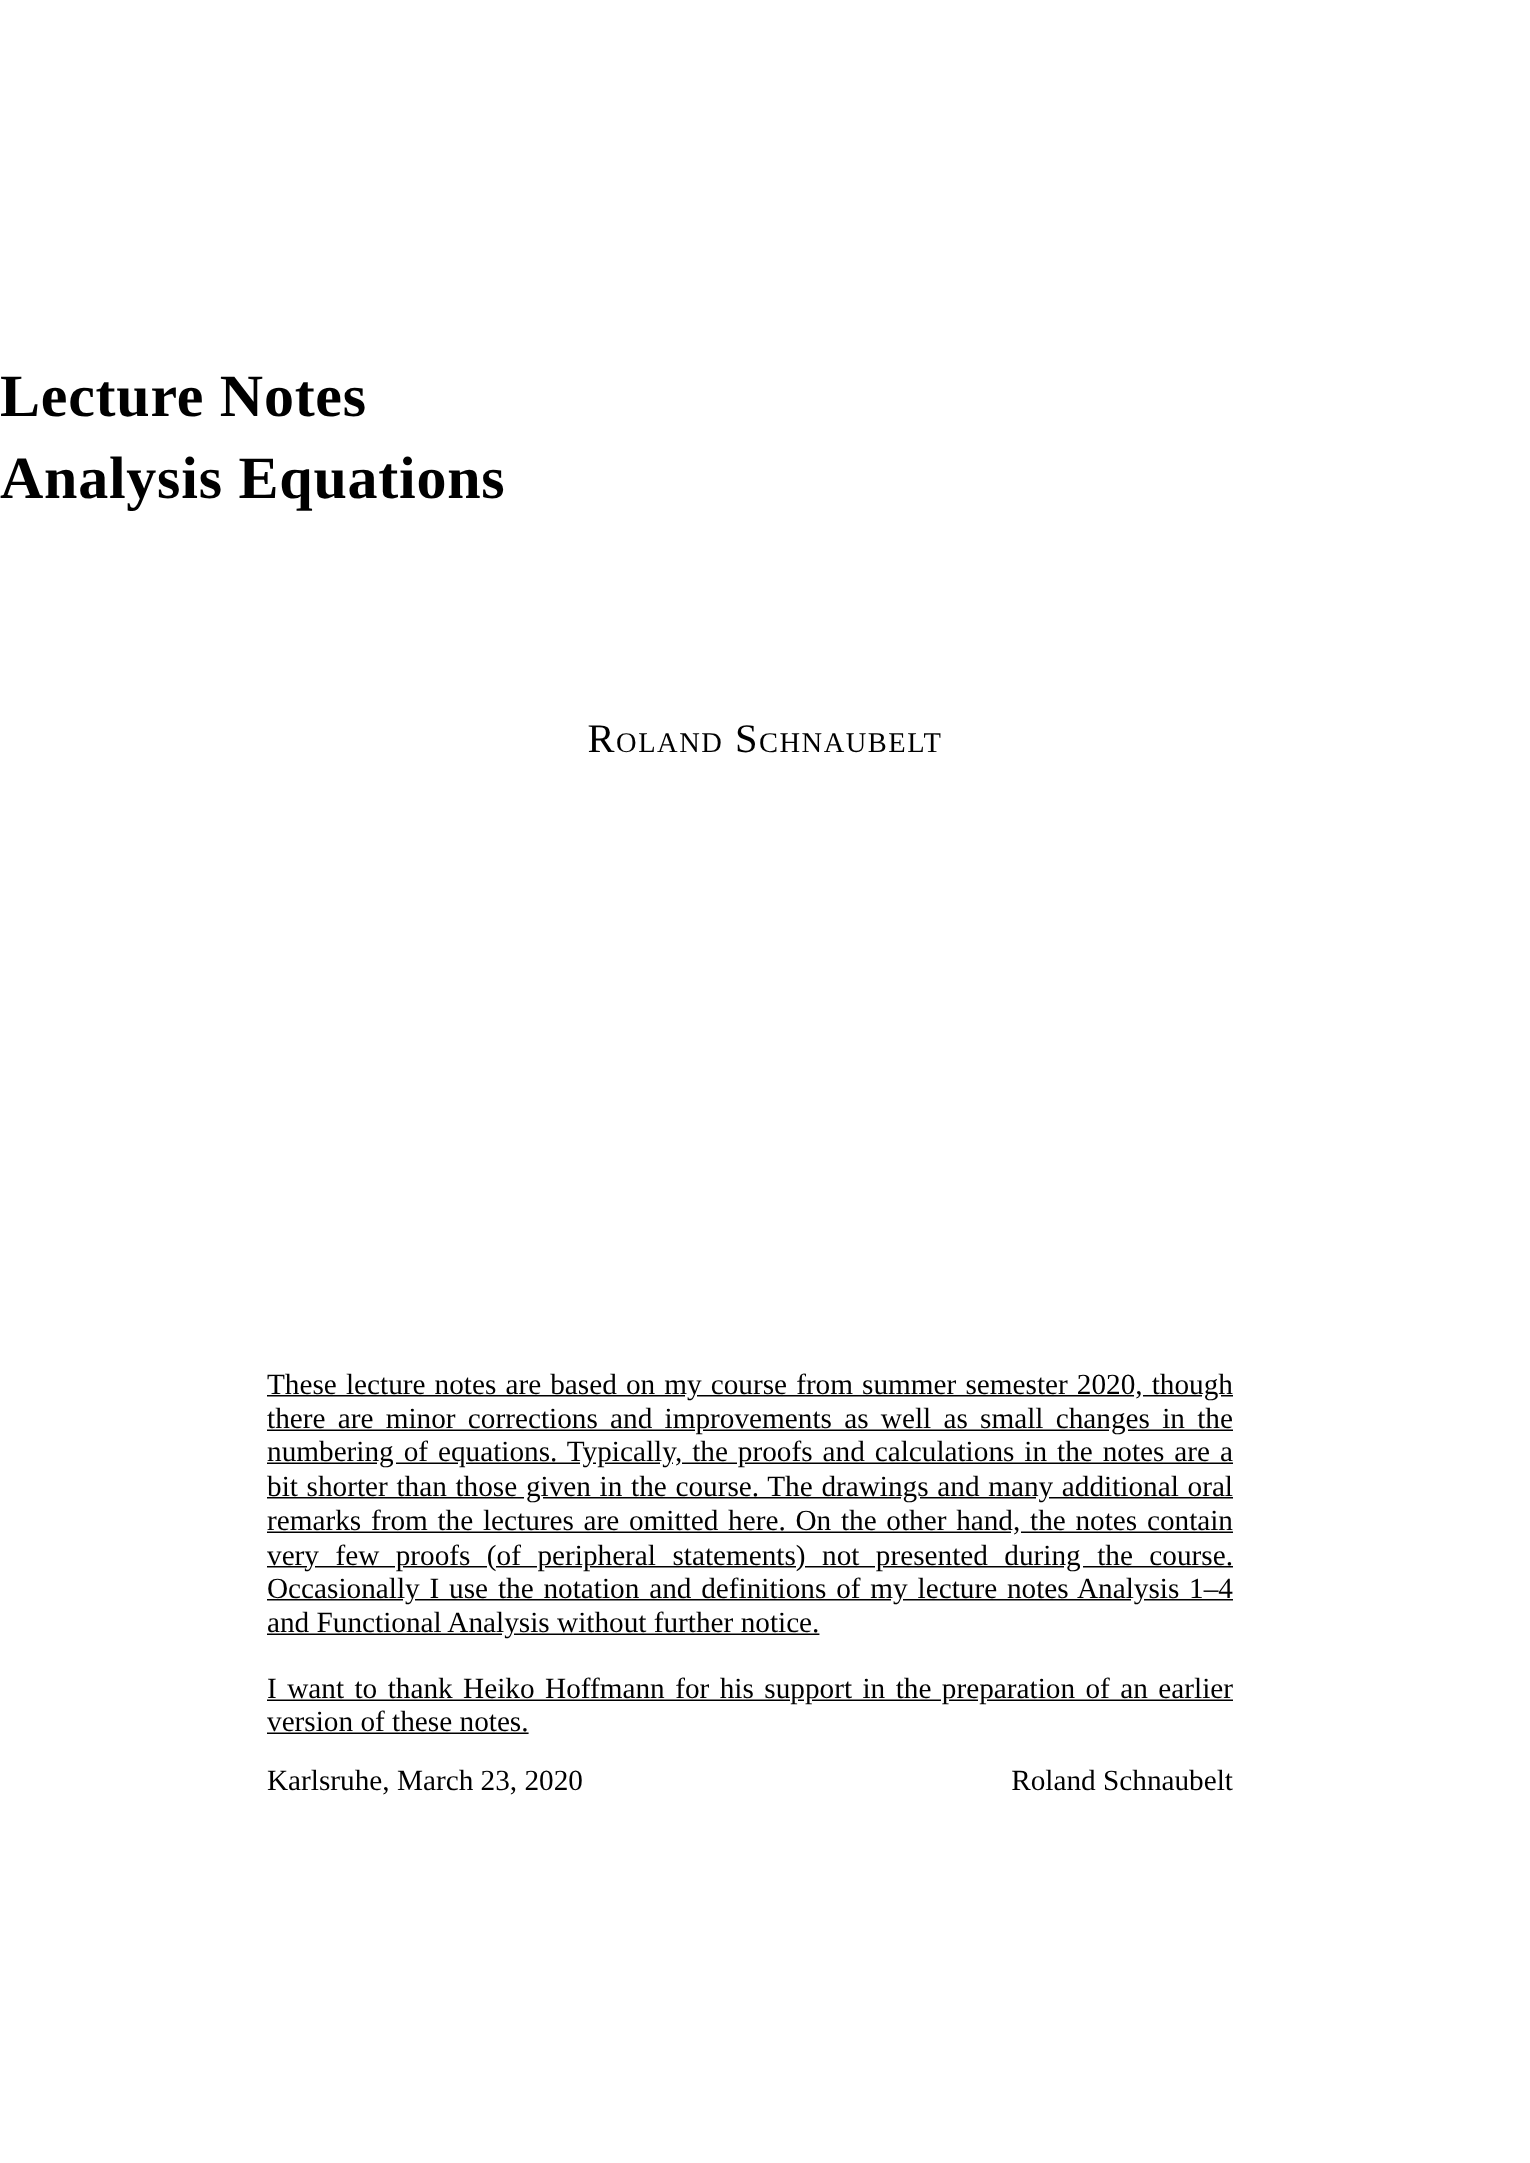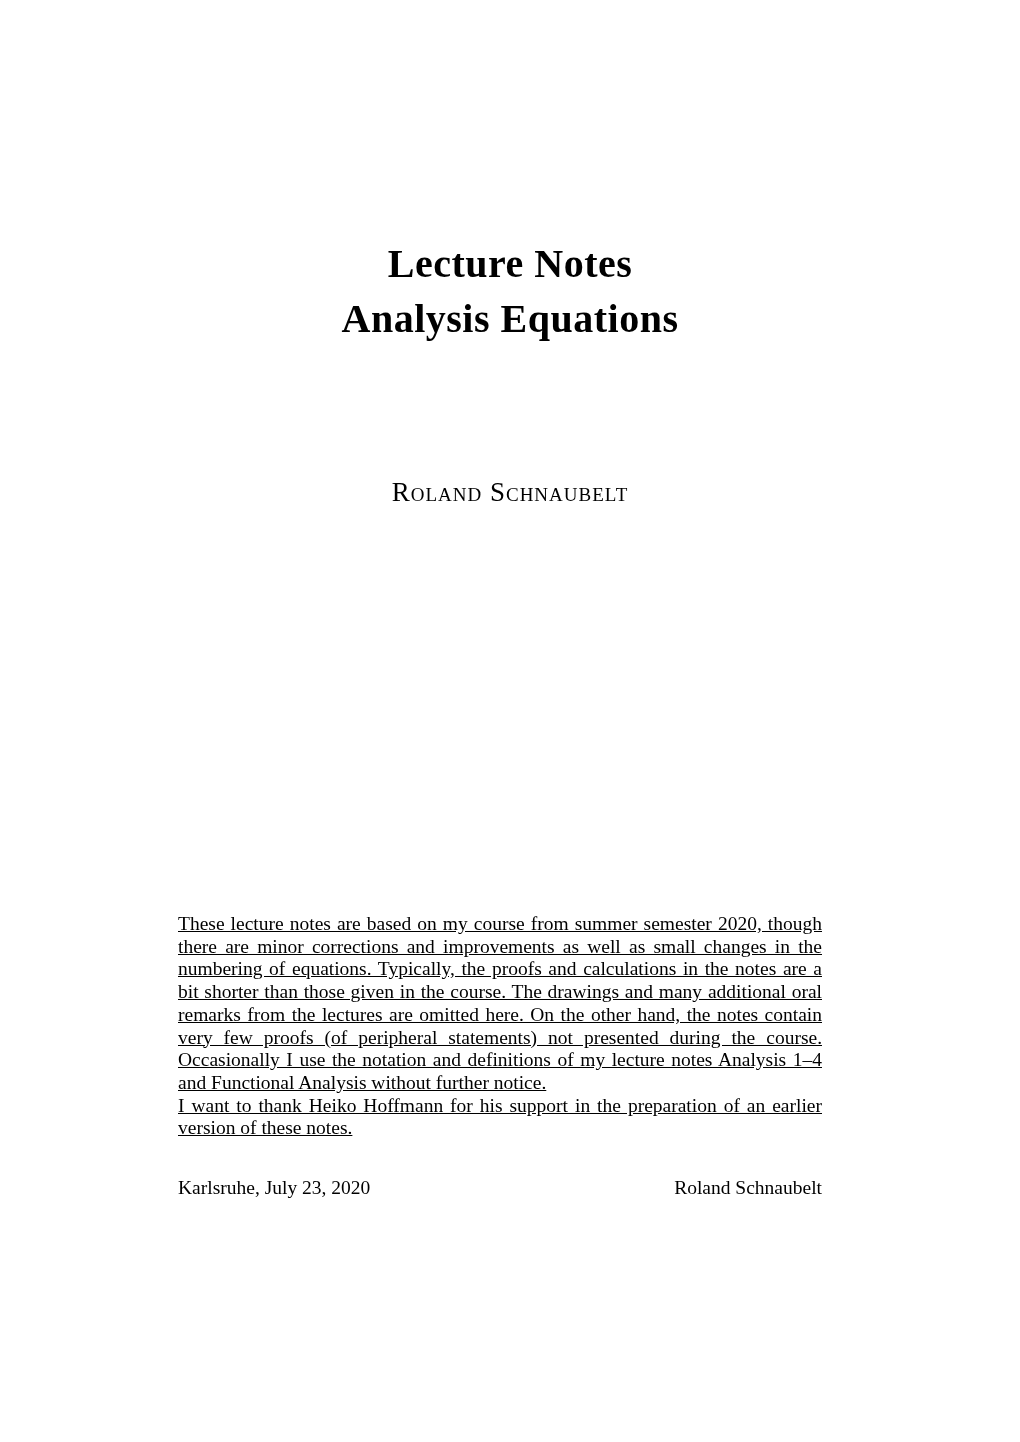--- a/index.html
+++ b/index.html
@@ -14,21 +14,21 @@
     background: #ffffff;
     color: #000000;
     font-family: "Liberation Serif", "DejaVu Serif", serif;
     overflow: hidden;
   }
   .title-block {
     position: absolute;
     left: 0;
     top: 236px;
     width: 1020px;
-    text-align: center;
+    text-align: left;
     font-weight: bold;
     font-size: 40px;
     line-height: 55px;
     letter-spacing: 0.5px;
   }
   .author-block {
     position: absolute;
     left: 0;
     top: 477px;
     width: 1020px;
@@ -45,21 +45,21 @@
     font-size: 19.5px;
     line-height: 22.7px;
     text-align: justify;
     text-decoration: underline;
   }
   .preface p {
     margin: 0;
     padding: 0;
   }
   .preface p.para2 {
-    margin-top: 0;
+    margin-top: 21px;
   }
   .colophon {
     position: absolute;
     left: 178px;
     top: 1177px;
     width: 644px;
     display: flex;
     justify-content: space-between;
     font-size: 19.5px;
     line-height: 22.7px;
@@ -76,17 +76,17 @@
   </div>
 
   <div class="author-block">Roland Schnaubelt</div>
 
   <div class="preface">
     <p class="para1">These lecture notes are based on my course from summer semester 2020, though there are minor corrections and improvements as well as small changes in the numbering of equations. Typically, the proofs and calculations in the notes are a bit shorter than those given in the course. The drawings and many additional oral remarks from the lectures are omitted here. On the other hand, the notes contain very few proofs (of peripheral statements) not presented during the course. Occasionally I use the notation and definitions of my lecture notes Analysis 1–4 and Functional Analysis without further notice.</p>
     <p class="para2">I want to thank Heiko Hoffmann for his support in the preparation of an earlier version of these notes.</p>
   </div>
 
   <div class="colophon">
-    <span>Karlsruhe, July 23, 2020</span>
+    <span>Karlsruhe, March 23, 2020</span>
     <span>Roland Schnaubelt</span>
   </div>
 
 </div>
 
 </body></html>

